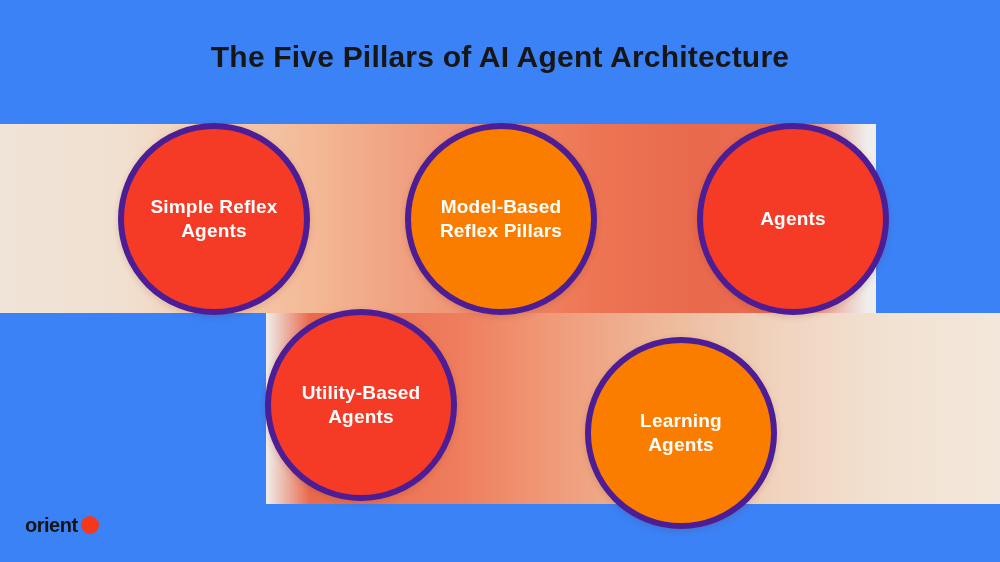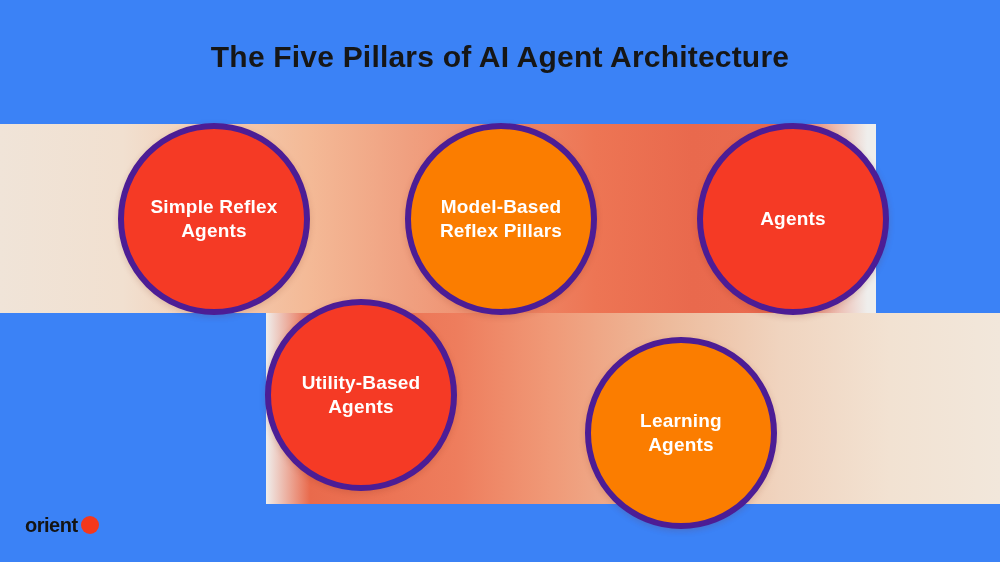--- a/index.html
+++ b/index.html
@@ -62,21 +62,21 @@
     color:#ffffff;
     font-size:19px;
     font-weight:700;
     line-height:24px;
     letter-spacing:0.2px;
     white-space:nowrap;
   }
   .p1{left:118px;top:123px;}
   .p2{left:405px;top:123px;}
   .p3{left:697px;top:123px;}
-  .p4{left:265px;top:299px;}
+  .p4{left:265px;top:309px;}
   .p5{left:585px;top:313px;margin-top:24px;}
   .logo{
     position:absolute;
     left:25px;top:509px;
     display:flex;
     align-items:flex-end;
   }
   .logo-text{
     font-size:20px;
     font-weight:800;

